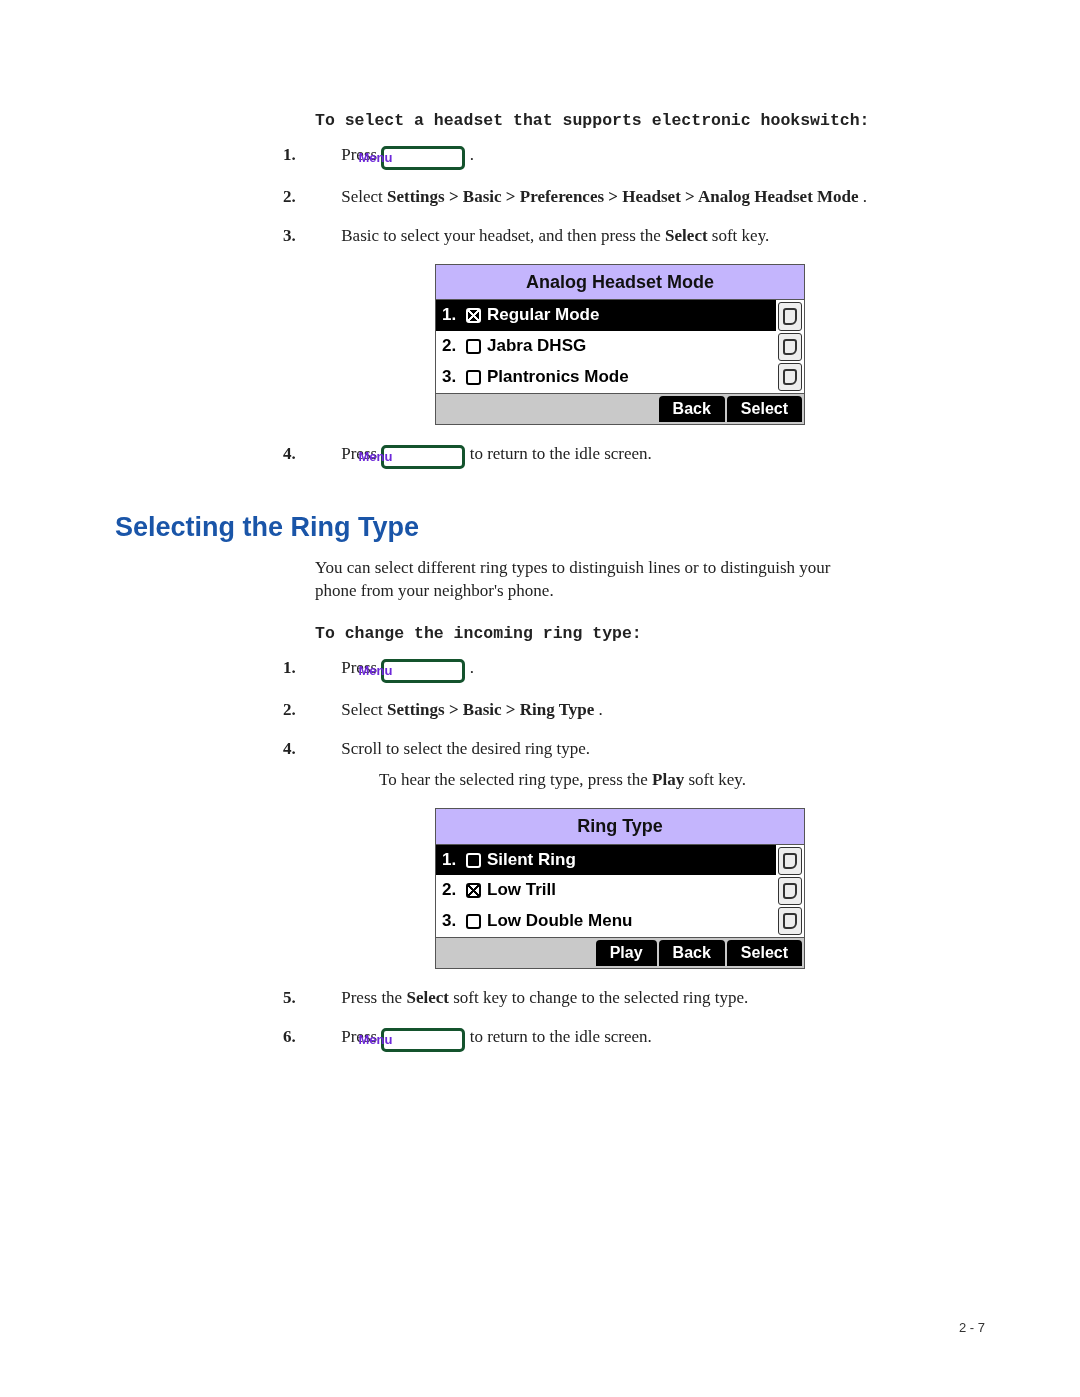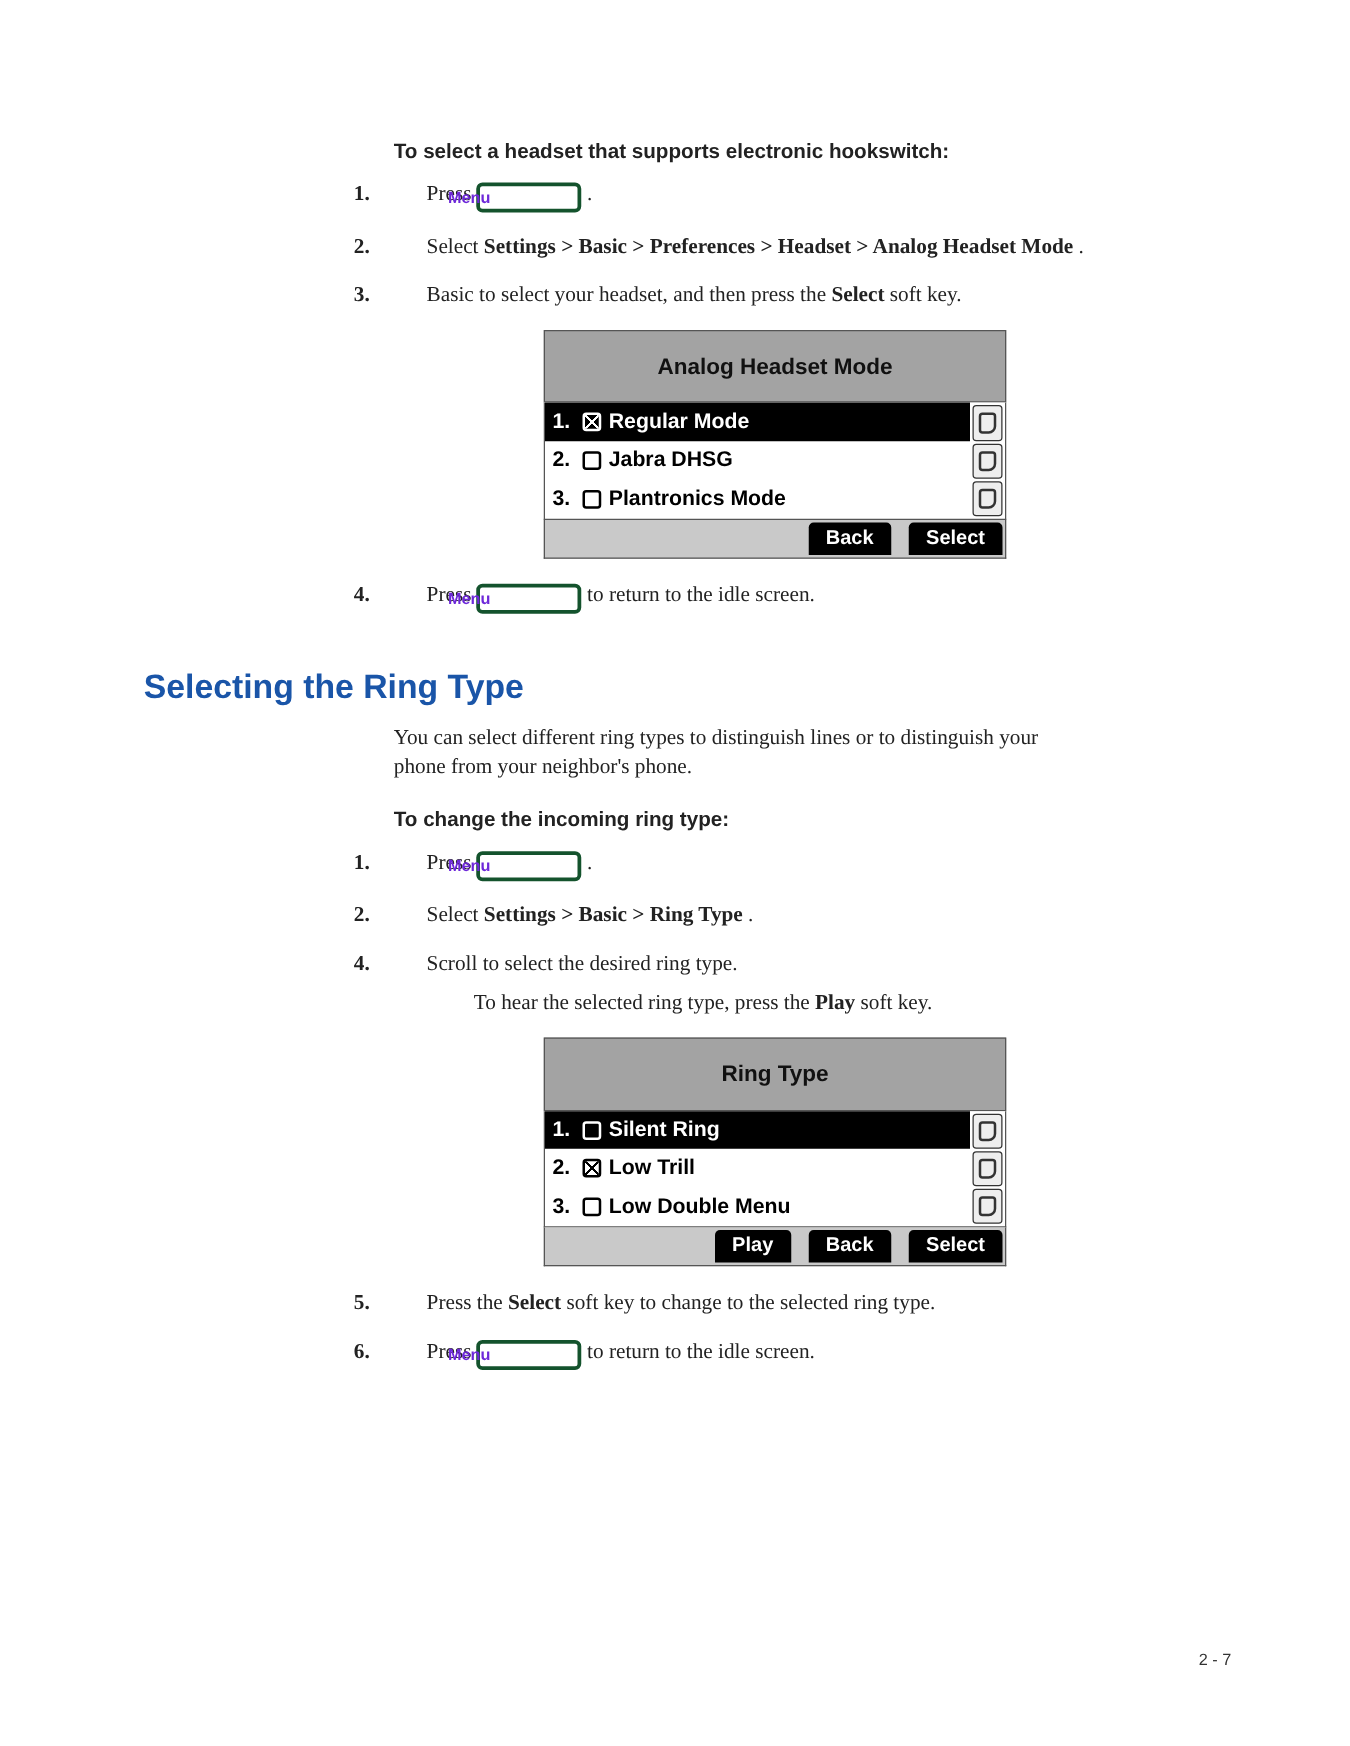--- a/index.html
+++ b/index.html
@@ -31,21 +31,21 @@
   }
   .header-rule {
     margin-top: 8px;
     border: none;
     border-top: 2px solid #a6a6a6;
   }
   .content {
     max-width: 760px;
   }
   .subhead {
-    font-family: Liberation Sans, sans-serif;
+    font-family: Liberation Mono, monospace;
     font-weight: bold;
     font-size: 16.5px;
     color: #222;
     margin: 20px 0 12px 200px;
   }
   ol.steps {
     list-style: none;
     margin: 0 0 0 200px;
     padding: 0;
   }
@@ -71,26 +71,26 @@
     width: 62px;
     text-align: left;
     vertical-align: -2px;
     line-height: 16px;
   }
   .screenshot {
     width: 370px;
     margin: 12px 0 18px 320px;
   }
   .screen-title {
-    background: #a3a3a3;
+    background: #c4b5fd;
     border: 1px solid #555;
     font-family: Arial, sans-serif;
     font-weight: bold;
     text-align: center;
-    padding: 16px 0;
+    padding: 5px 0;
     font-size: 18px;
     color: #111;
   }
   .screen-body {
     display: flex;
     border: 1px solid #555;
     border-top: none;
     background: #fff;
   }
   .screen-list {
@@ -148,21 +148,21 @@
   .side-icon::after {
     content: "";
     position: absolute;
     left: 4px; right: 4px; top: 5px; bottom: 5px;
     border: 2px solid #333;
     border-radius: 3px 3px 6px 3px;
   }
   .screen-footer {
     display: flex;
     justify-content: flex-end;
-    gap: 14px;
+    gap: 2px;
     background: #c9c9c9;
     border: 1px solid #555;
     border-top: none;
     padding: 2px;
   }
   .softkey {
     font-family: Arial, sans-serif;
     font-weight: bold;
     font-size: 16px;
     color: #fff;

